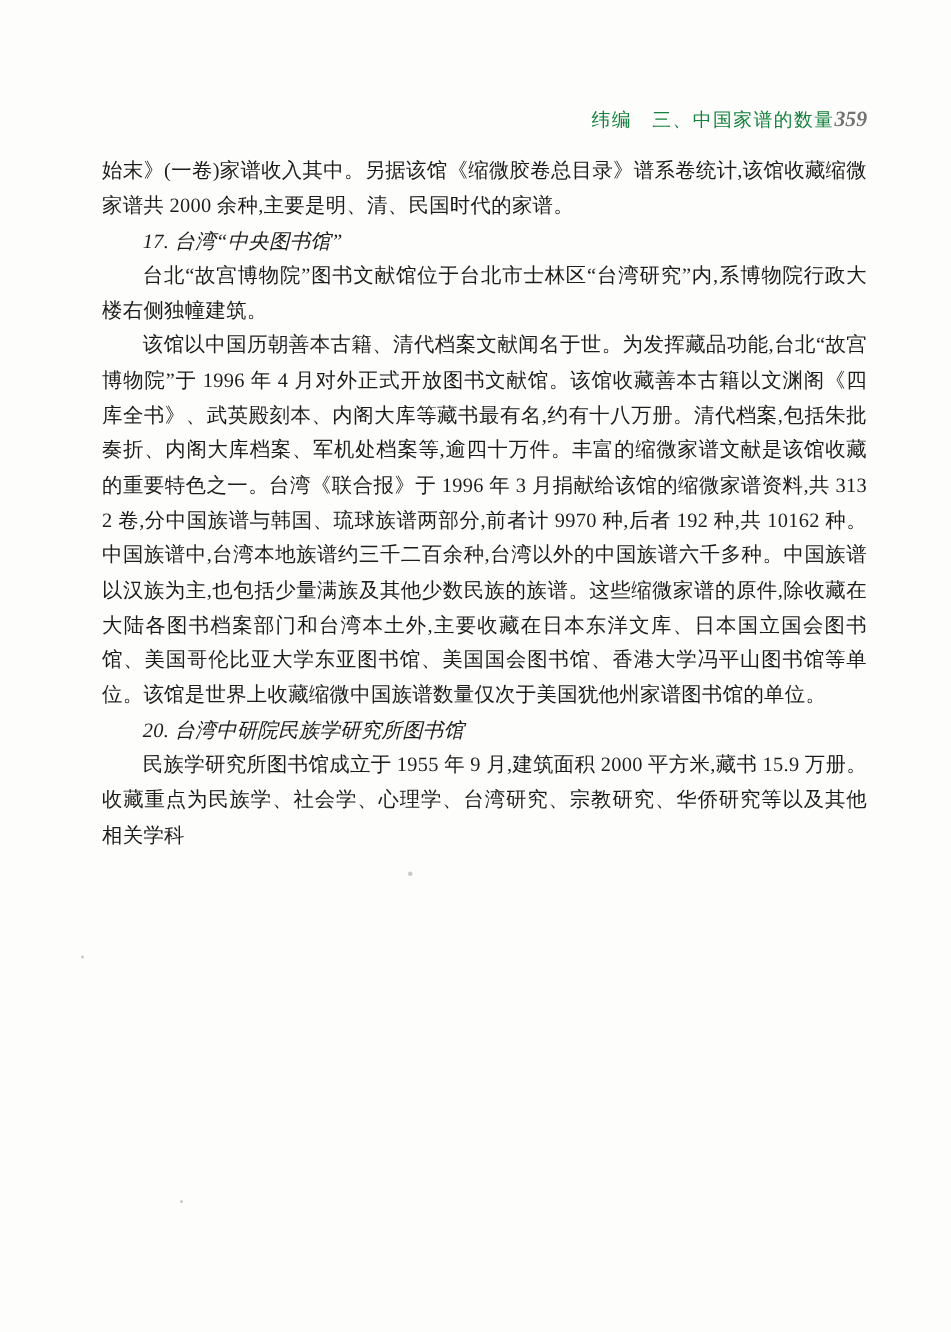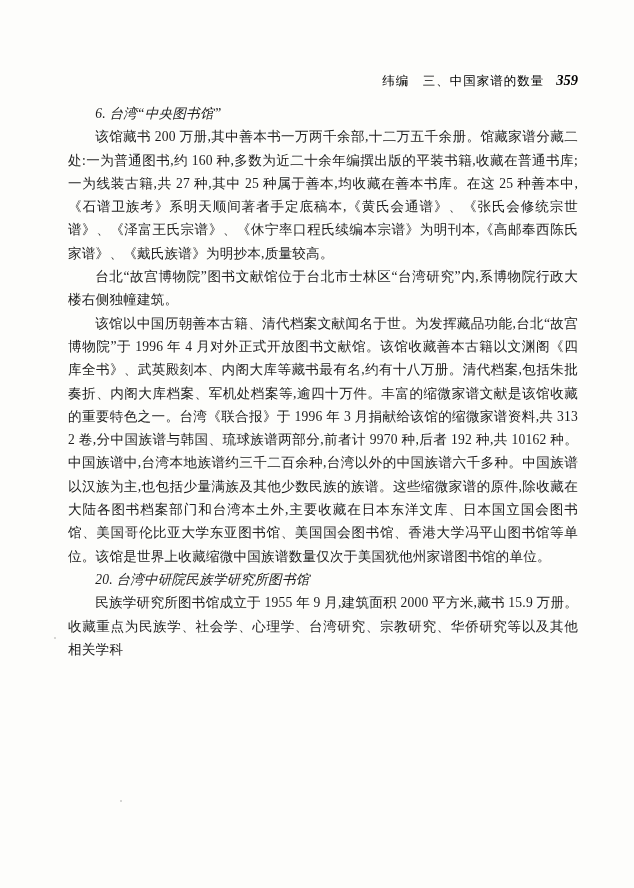--- a/index.html
+++ b/index.html
@@ -22,30 +22,29 @@
     position: absolute;
     top: 71px;
     left: 68px;
     width: 510px;
     text-align: right;
     white-space: nowrap;
   }
   .running-title {
     font-family: "Liberation Sans", sans-serif;
     font-size: 12.5px;
-    color: #000000;
+    color: #15803d;
     letter-spacing: 1px;
   }
   .page-number {
     font-family: "Liberation Serif", serif;
     font-size: 14.5px;
     font-style: italic;
     font-weight: bold;
-    color: #000000;
-    margin-left: 12px;
+    color: #737373;
   }
   
   .content {
     position: absolute;
     top: 102px;
     left: 68px;
     width: 510px;
     height: 740px;
     overflow: hidden;
   }
@@ -81,22 +80,22 @@
 </head>
 <body>
 
 <div class="page">
 
   <div class="running-header">
     <span class="running-title">纬编　三、中国家谱的数量</span><span class="page-number">359</span>
   </div>
 
   <div class="content">
-    <p class="heading">6. 台湾“中央图书馆”</p>
-    <p class="indent">该馆藏书 200 万册,其中善本书一万两千余部,十二万五千余册。馆藏家谱分藏二处:一为普通图书,约 160 种,多数为近二十余年编撰出版的平装书籍,收藏在普通书库;一为线装古籍,共 27 种,其中 25 种属于善本,均收藏在善本书库。在这 25 种善本中,《石谱卫族考》系明天顺间著者手定底稿本,《黄氏会通谱》、《张氏会修统宗世谱》、《泽富王氏宗谱》、《休宁率口程氏续编本宗谱》为明刊本,《高邮奉西陈氏家谱》、《戴氏族谱》为明抄本,质量较高。</p>
+    <p class="continuation">始末》(一卷)家谱收入其中。另据该馆《缩微胶卷总目录》谱系卷统计,该馆收藏缩微家谱共 2000 余种,主要是明、清、民国时代的家谱。</p>
+    <p class="heading">17. 台湾“中央图书馆”</p>
     <p class="indent">台北“故宫博物院”图书文献馆位于台北市士林区“台湾研究”内,系博物院行政大楼右侧独幢建筑。</p>
     <p class="indent">该馆以中国历朝善本古籍、清代档案文献闻名于世。为发挥藏品功能,台北“故宫博物院”于 1996 年 4 月对外正式开放图书文献馆。该馆收藏善本古籍以文渊阁《四库全书》、武英殿刻本、内阁大库等藏书最有名,约有十八万册。清代档案,包括朱批奏折、内阁大库档案、军机处档案等,逾四十万件。丰富的缩微家谱文献是该馆收藏的重要特色之一。台湾《联合报》于 1996 年 3 月捐献给该馆的缩微家谱资料,共 3132 卷,分中国族谱与韩国、琉球族谱两部分,前者计 9970 种,后者 192 种,共 10162 种。中国族谱中,台湾本地族谱约三千二百余种,台湾以外的中国族谱六千多种。中国族谱以汉族为主,也包括少量满族及其他少数民族的族谱。这些缩微家谱的原件,除收藏在大陆各图书档案部门和台湾本土外,主要收藏在日本东洋文库、日本国立国会图书馆、美国哥伦比亚大学东亚图书馆、美国国会图书馆、香港大学冯平山图书馆等单位。该馆是世界上收藏缩微中国族谱数量仅次于美国犹他州家谱图书馆的单位。</p>
     <p class="heading">20. 台湾中研院民族学研究所图书馆</p>
     <p class="indent">民族学研究所图书馆成立于 1955 年 9 月,建筑面积 2000 平方米,藏书 15.9 万册。收藏重点为民族学、社会学、心理学、台湾研究、宗教研究、华侨研究等以及其他相关学科</p>
   </div>
 
   <div class="speck s1"></div>
   <div class="speck s2"></div>
   <div class="speck s3"></div>
 

